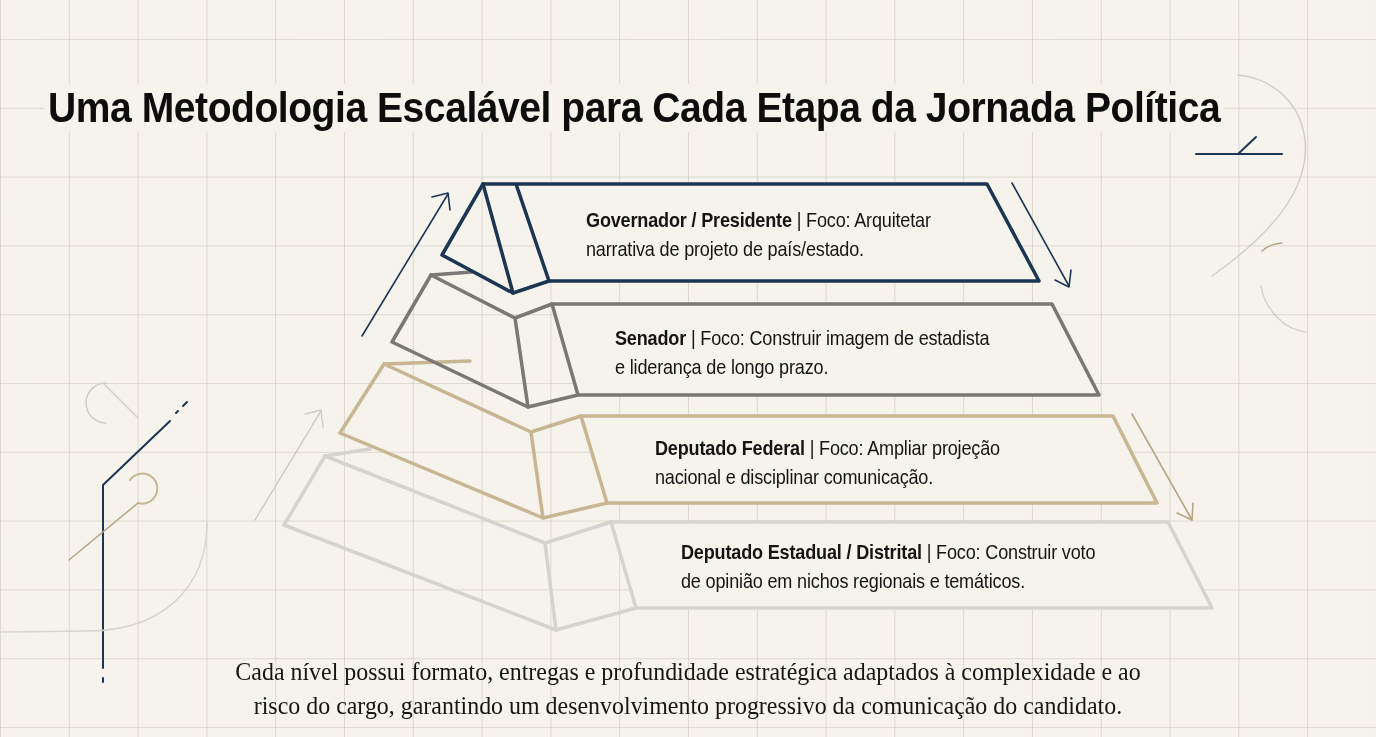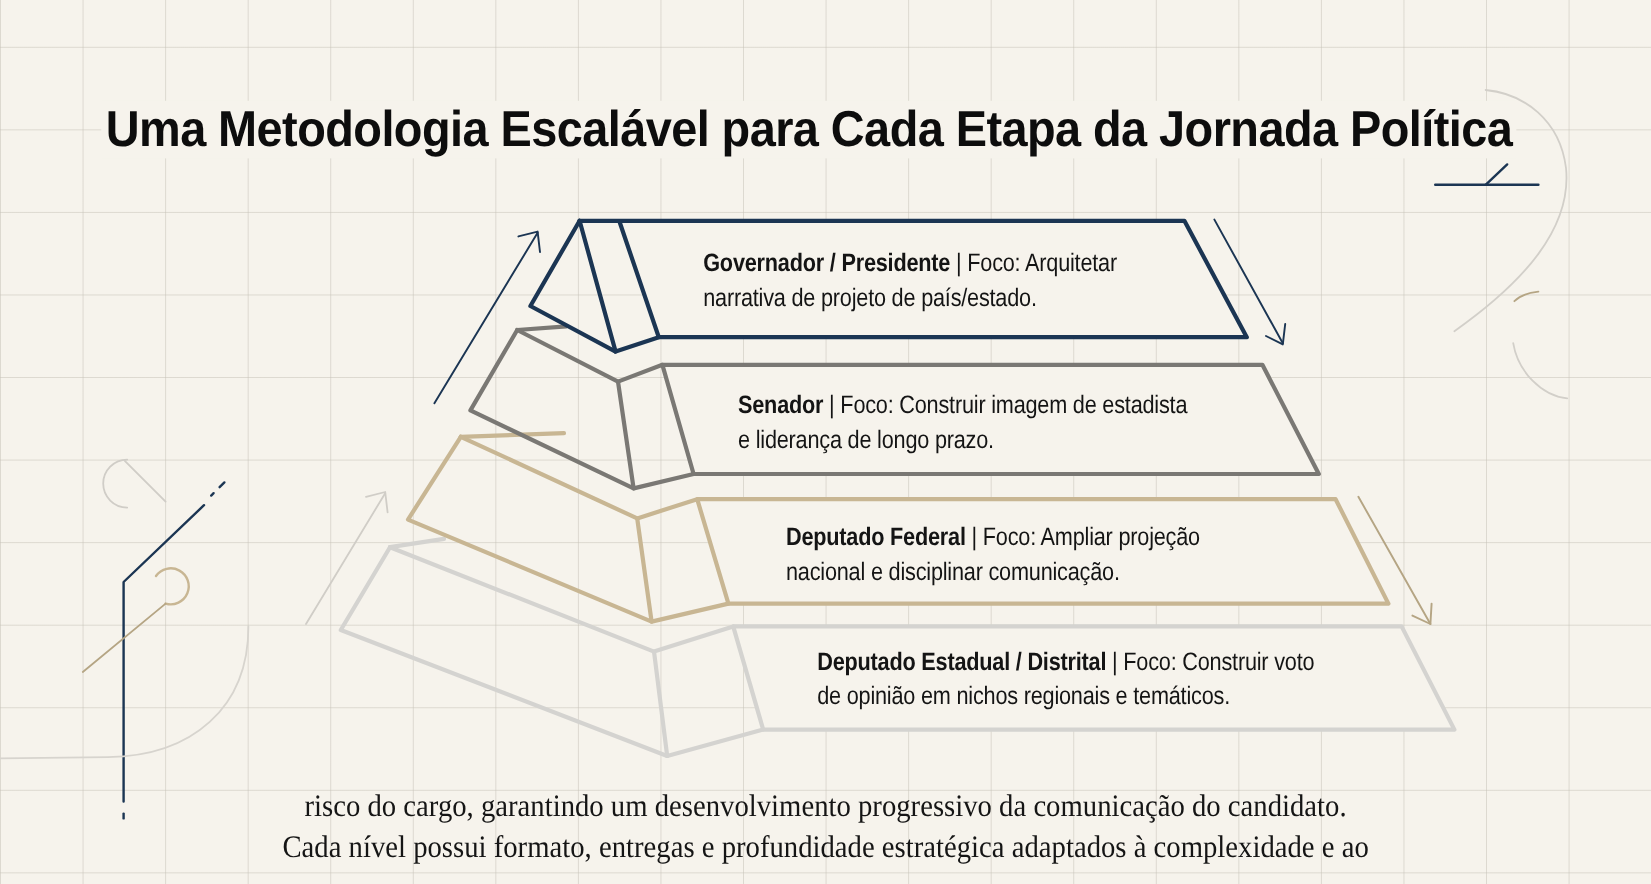--- a/index.html
+++ b/index.html
@@ -11,21 +11,20 @@
       linear-gradient(to bottom, rgba(200,195,185,0.55) 1px, transparent 1px);
     background-size: 68.8px 68.8px;
     background-position: 0px 39px;
     font-family: "Liberation Sans", sans-serif;
   }
   .title {
     position: absolute; left: 0; top: 84px; width: 1232px; text-align: right;
     font-family: "Liberation Sans", sans-serif; font-weight: bold;
     font-size: 42px; color: #0d0d0d; letter-spacing: -0.5px;
     white-space: nowrap;
-    padding-left: 40px;
   }
   .title span { display: inline-block; transform: scaleX(0.93); transform-origin: center; background: #f6f3ec; padding: 0 4px; }
   svg.art { position: absolute; left: 0; top: 0; }
   .tier-text {
     position: absolute; font-family: "Liberation Sans", sans-serif;
     font-size: 21px; line-height: 29px; color: #141414; white-space: nowrap;
     transform: scaleX(0.86); transform-origin: left top; letter-spacing: -0.2px;
   }
   .tier-text b { font-weight: bold; }
   .caption {
@@ -123,15 +122,15 @@
   <div><b>Deputado Federal</b> <span>|</span> <span>Foco: Ampliar projeção</span></div>
   <div>nacional e disciplinar comunicação.</div>
 </div>
 
 <div class="tier-text" style="left:681px; top:537px;">
   <div><b>Deputado Estadual / Distrital</b> <span>|</span> <span>Foco: Construir voto</span></div>
   <div>de opinião em nichos regionais e temáticos.</div>
 </div>
 
 <div class="caption">
+  <span class="line"><span>Cada nível possui formato, entregas e profundidade estratégica adaptados à complexidade e ao</span></span>
   <span class="line"><span>risco do cargo, garantindo um desenvolvimento progressivo da comunicação do candidato.</span></span>
-  <span class="line"><span>Cada nível possui formato, entregas e profundidade estratégica adaptados à complexidade e ao</span></span>
 </div>
 
 </body></html>

